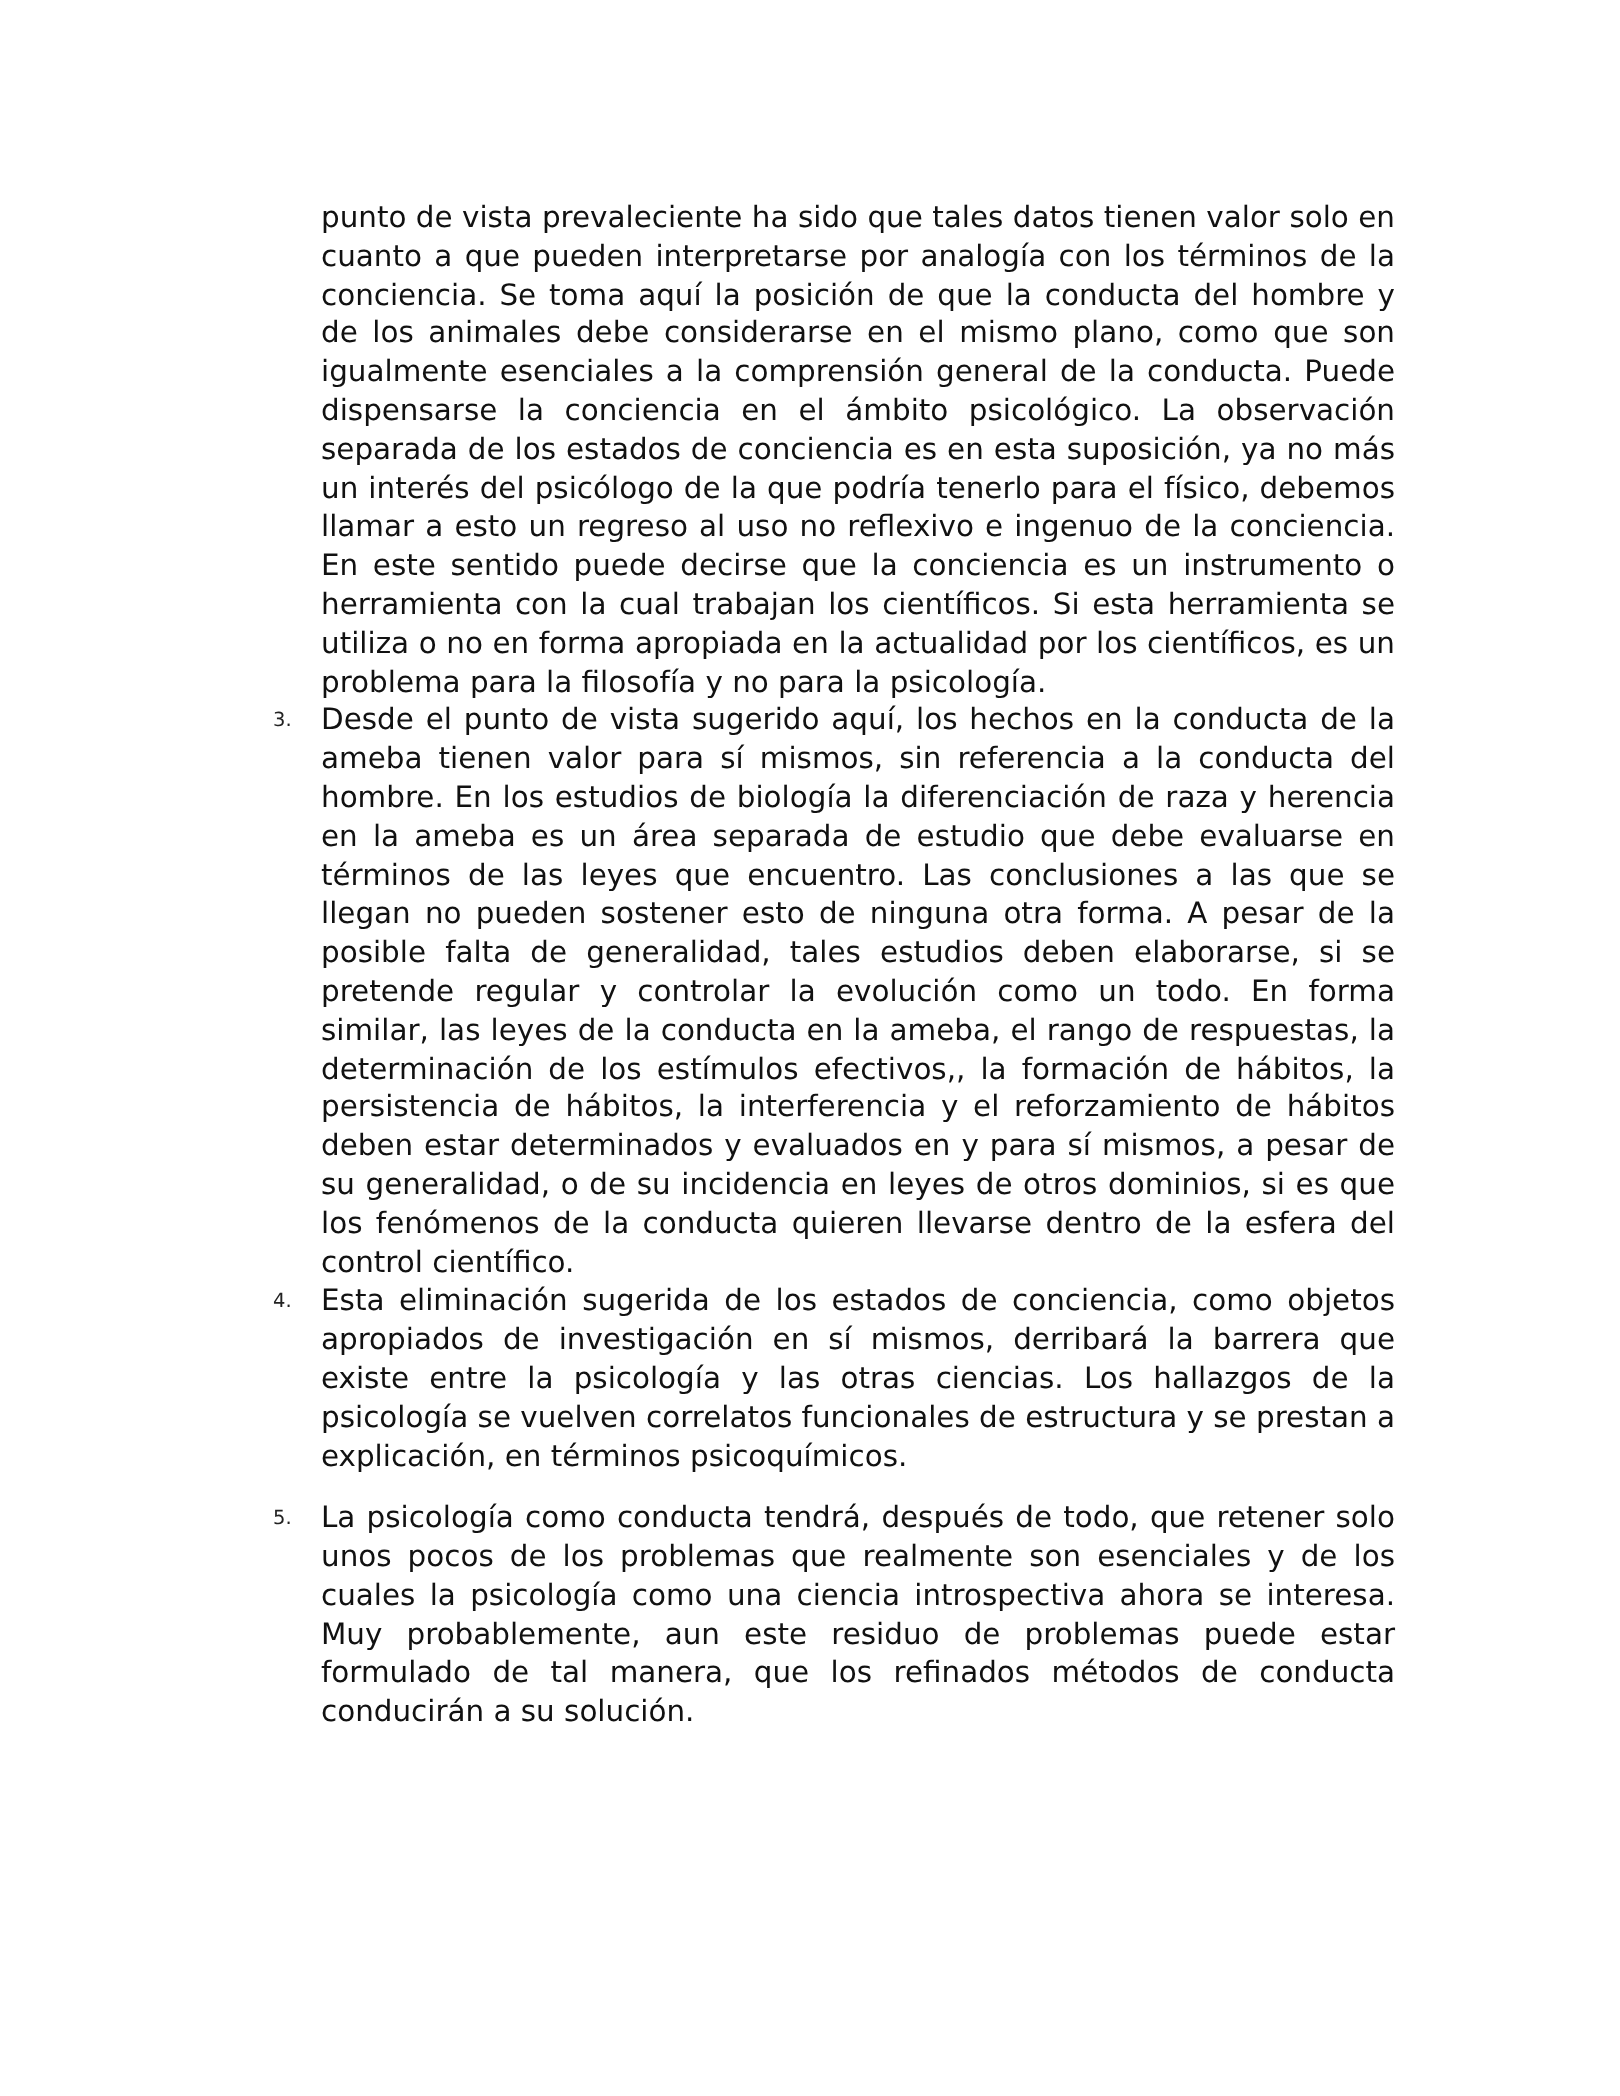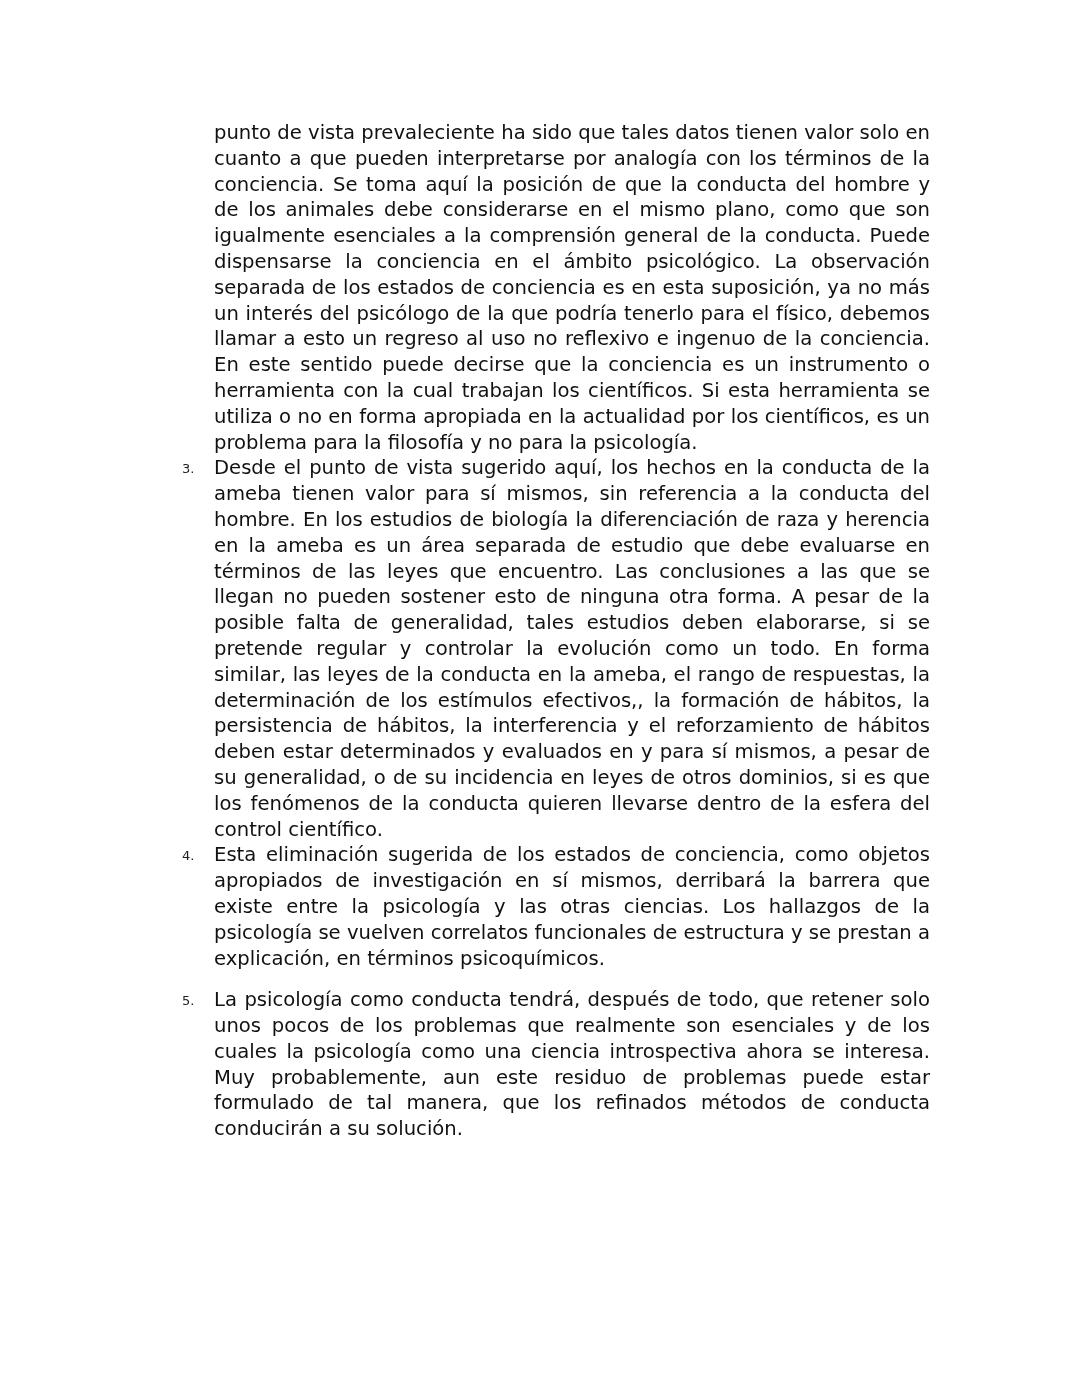--- a/index.html
+++ b/index.html
@@ -1,20 +1,20 @@
 <!DOCTYPE html>
 <html><head>
   <meta charset="utf-8">
   <style>
     html, body { margin: 0; padding: 0; background: #ffffff; }
     body { width: 1080px; height: 1397px; position: relative; overflow: hidden; }
     .page {
       position: absolute;
       left: 214px;
-      top: 120px;
+      top: 132px;
       width: 716px;
       font-family: "DejaVu Sans", sans-serif;
       font-size: 19.6px;
       line-height: 25.8px;
       color: #111111;
     }
     .para {
       text-align: justify;
       margin: 0;
     }

